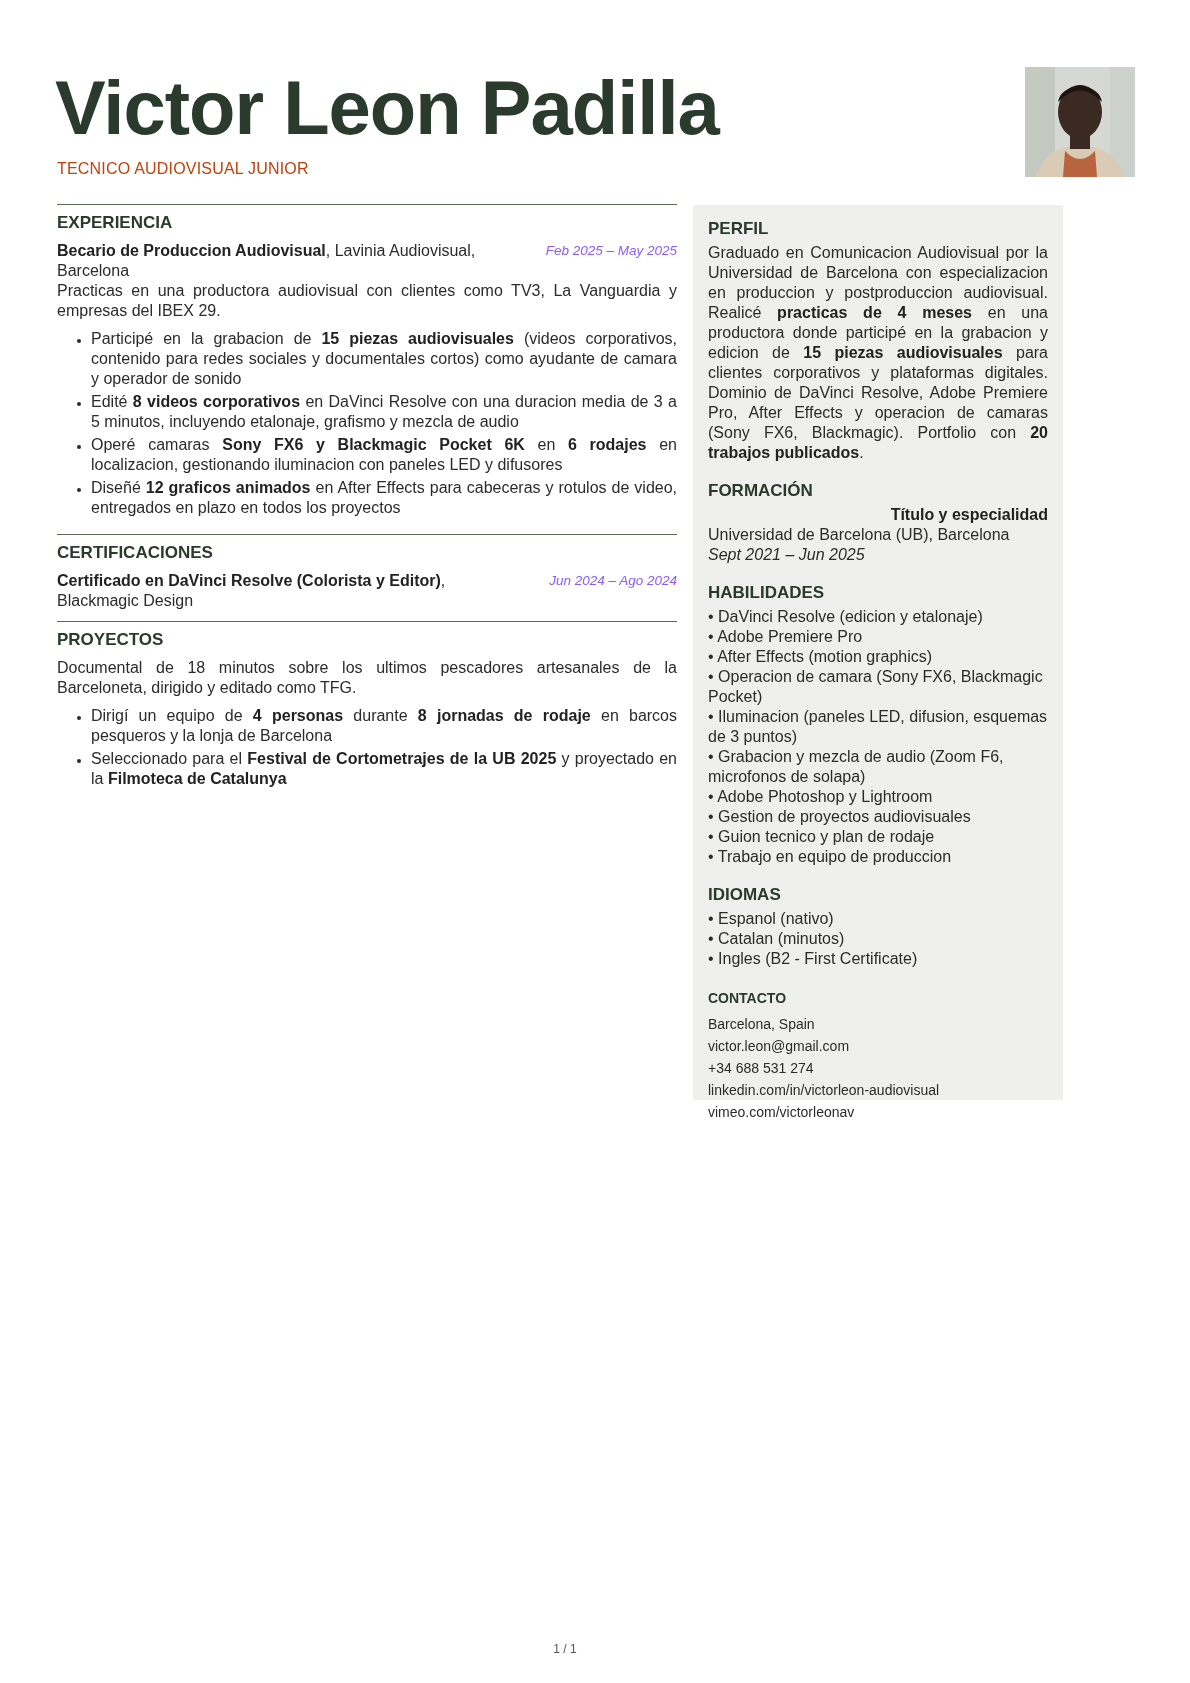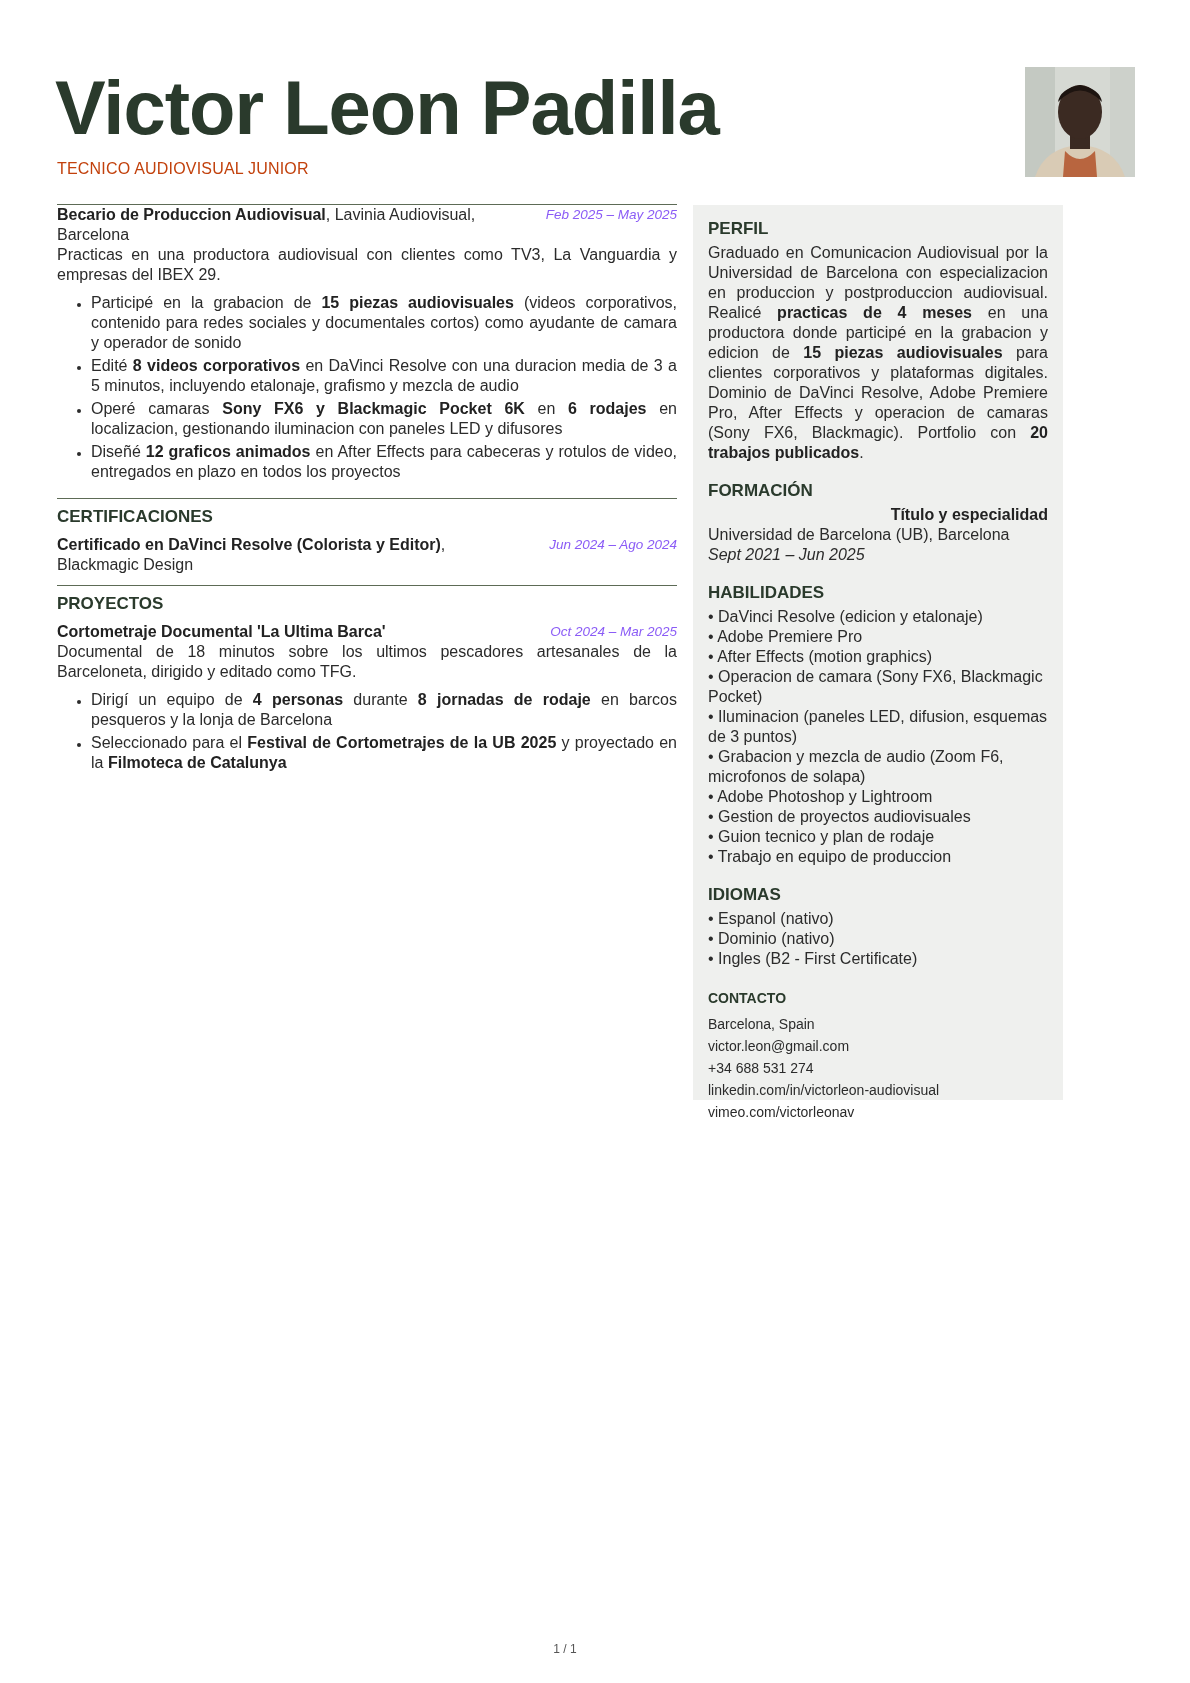--- a/index.html
+++ b/index.html
@@ -68,20 +68,21 @@
     <path d="M10 110 Q20 80 55 78 Q90 80 100 110 Z" fill="#d9cbb5"></path>
     <path d="M40 84 Q55 100 70 84 L72 110 L38 110 Z" fill="#b8653f"></path>
     <rect x="45" y="62" width="20" height="20" fill="#3a2a22"></rect>
     <ellipse cx="55" cy="45" rx="22" ry="27" fill="#3b2a22"></ellipse>
     <path d="M33 35 Q55 12 77 35 Q75 22 55 18 Q35 22 33 35 Z" fill="#1d1410"></path>
   </svg>
 </div>
 
 <div class="left">
   <div class="sec-rule"></div>
+  <div class="sec-title">EXPERIENCIA</div>
   <div>
     <div class="entry-head">
       <span class="b">Becario de Produccion Audiovisual</span><span>, Lavinia Audiovisual, Barcelona</span>
       <span class="date">Feb 2025 – May 2025</span>
     </div>
     <div class="para">Practicas en una productora audiovisual con clientes como TV3, La Vanguardia y empresas del IBEX 29.</div>
     <ul class="bul">
       <li><span>Participé en la grabacion de </span><span class="b">15 piezas audiovisuales</span><span> (videos corporativos, contenido para redes sociales y documentales cortos) como ayudante de camara y operador de sonido</span></li>
       <li><span>Edité </span><span class="b">8 videos corporativos</span><span> en DaVinci Resolve con una duracion media de 3 a 5 minutos, incluyendo etalonaje, grafismo y mezcla de audio</span></li>
       <li><span>Operé camaras </span><span class="b">Sony FX6 y Blackmagic Pocket 6K</span><span> en </span><span class="b">6 rodajes</span><span> en localizacion, gestionando iluminacion con paneles LED y difusores</span></li>
@@ -92,24 +93,20 @@
   <div class="sec-rule" style="margin-top:16px"></div>
   <div class="sec-title">CERTIFICACIONES</div>
   <div class="entry-head">
     <span class="b">Certificado en DaVinci Resolve (Colorista y Editor)</span><span>, Blackmagic Design</span>
     <span class="date">Jun 2024 – Ago 2024</span>
   </div>
 
   <div class="sec-rule" style="margin-top:10px"></div>
   <div class="sec-title">PROYECTOS</div>
   <div>
-    <div class="entry-head">
-      <span class="b">Cortometraje Documental 'La Ultima Barca'</span>
-      <span class="date">Oct 2024 – Mar 2025</span>
-    </div>
     <div class="para">Documental de 18 minutos sobre los ultimos pescadores artesanales de la Barceloneta, dirigido y editado como TFG.</div>
     <ul class="bul">
       <li><span>Dirigí un equipo de </span><span class="b">4 personas</span><span> durante </span><span class="b">8 jornadas de rodaje</span><span> en barcos pesqueros y la lonja de Barcelona</span></li>
       <li><span>Seleccionado para el </span><span class="b">Festival de Cortometrajes de la UB 2025</span><span> y proyectado en la </span><span class="b">Filmoteca de Catalunya</span><span></span></li>
     </ul>
   </div>
 </div>
 
 <div class="right">
   <div class="rsec">
@@ -134,21 +131,21 @@
     <div>• Grabacion y mezcla de audio (Zoom F6, microfonos de solapa)</div>
     <div>• Adobe Photoshop y Lightroom</div>
     <div>• Gestion de proyectos audiovisuales</div>
     <div>• Guion tecnico y plan de rodaje</div>
     <div>• Trabajo en equipo de produccion</div>
   </div>
 
   <div class="rsec rlist">
     <div class="rtitle">IDIOMAS</div>
     <div>• Espanol (nativo)</div>
-    <div>• Dominio (nativo)</div>
+    <div>• Catalan (minutos)</div>
     <div>• Ingles (B2 - First Certificate)</div>
   </div>
 
   <div class="rsec contact">
     <div class="rtitle">CONTACTO</div>
     <div>Barcelona, Spain</div>
     <div>victor.leon@gmail.com</div>
     <div>+34 688 531 274</div>
     <div>linkedin.com/in/victorleon-audiovisual</div>
     <div>vimeo.com/victorleonav</div>

